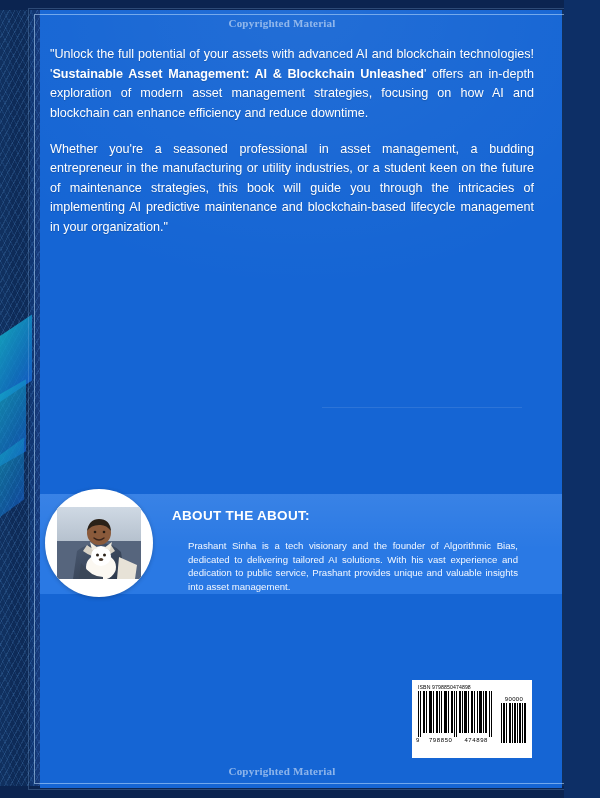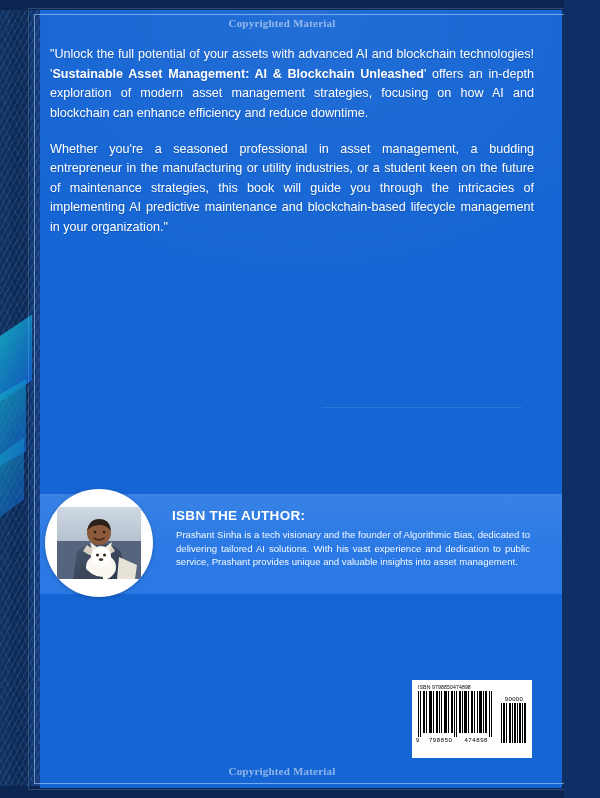--- a/index.html
+++ b/index.html
@@ -208,21 +208,21 @@
   .author-heading {
     font-size: 13.5px;
     font-weight: bold;
     letter-spacing: .3px;
     margin: 0 0 5px 0;
   }
   .author-bio {
     font-size: 9.6px;
     line-height: 1.42;
     text-align: justify;
-    margin: 4px;
+    margin: 16px;
     color: #f2f7ff;
   }
 
   
   .barcode-box {
     position: absolute;
     left: 412px;
     top: 680px;
     width: 120px;
     height: 78px;
@@ -341,21 +341,21 @@
         <ellipse cx="44" cy="52.5" rx="2.2" ry="1.6" fill="#4a3a2e"></ellipse>
 
         <path d="M24 56 Q34 70 46 70 L46 72 L22 72 Z" fill="#3b4758"></path>
 
         <path d="M62 50 L80 58 L78 72 L60 72 Z" fill="#e7e2d7"></path>
       </svg>
     </div>
   </div>
 
   <div class="author-text">
-    <div class="author-heading">ISBN THE AUTHOR:</div>
+    <div class="author-heading">ABOUT THE ABOUT:</div>
     <div class="author-bio">Prashant Sinha is a tech visionary and the founder of Algorithmic Bias, dedicated to delivering tailored AI solutions. With his vast experience and dedication to public service, Prashant provides unique and valuable insights into asset management.</div>
   </div>
 
   <div class="barcode-box">
     <div class="isbn-line">ISBN 9798850474898</div>
 
     <div class="bc-row">
       <div class="bc-main">
         <svg class="bars" width="78" height="46" viewBox="0 0 78 46">
           <rect x="0" y="0" width="78" height="46" fill="#ffffff"></rect>

